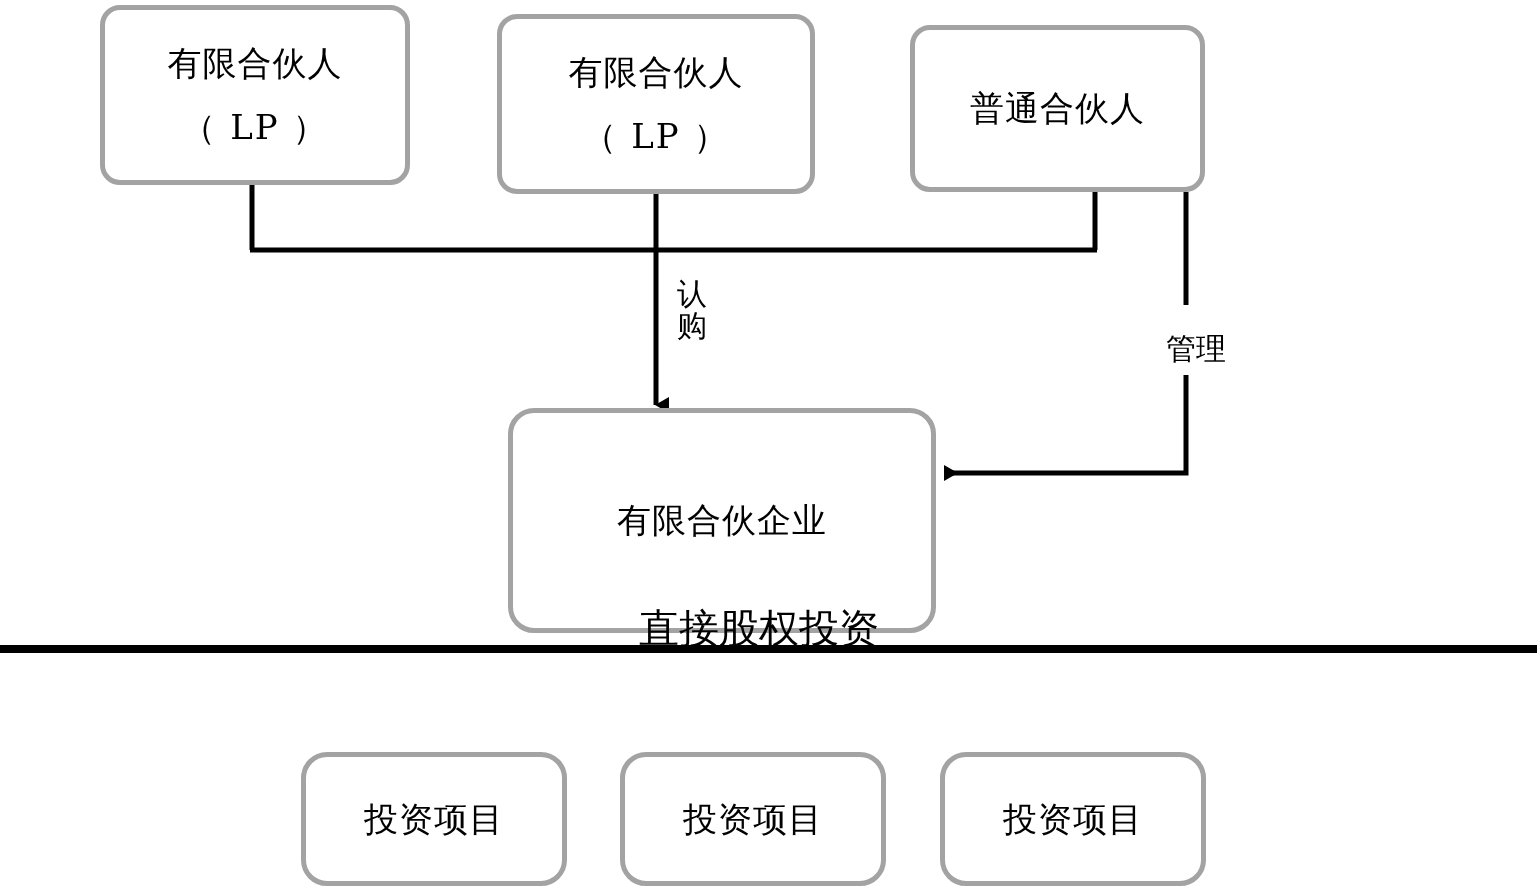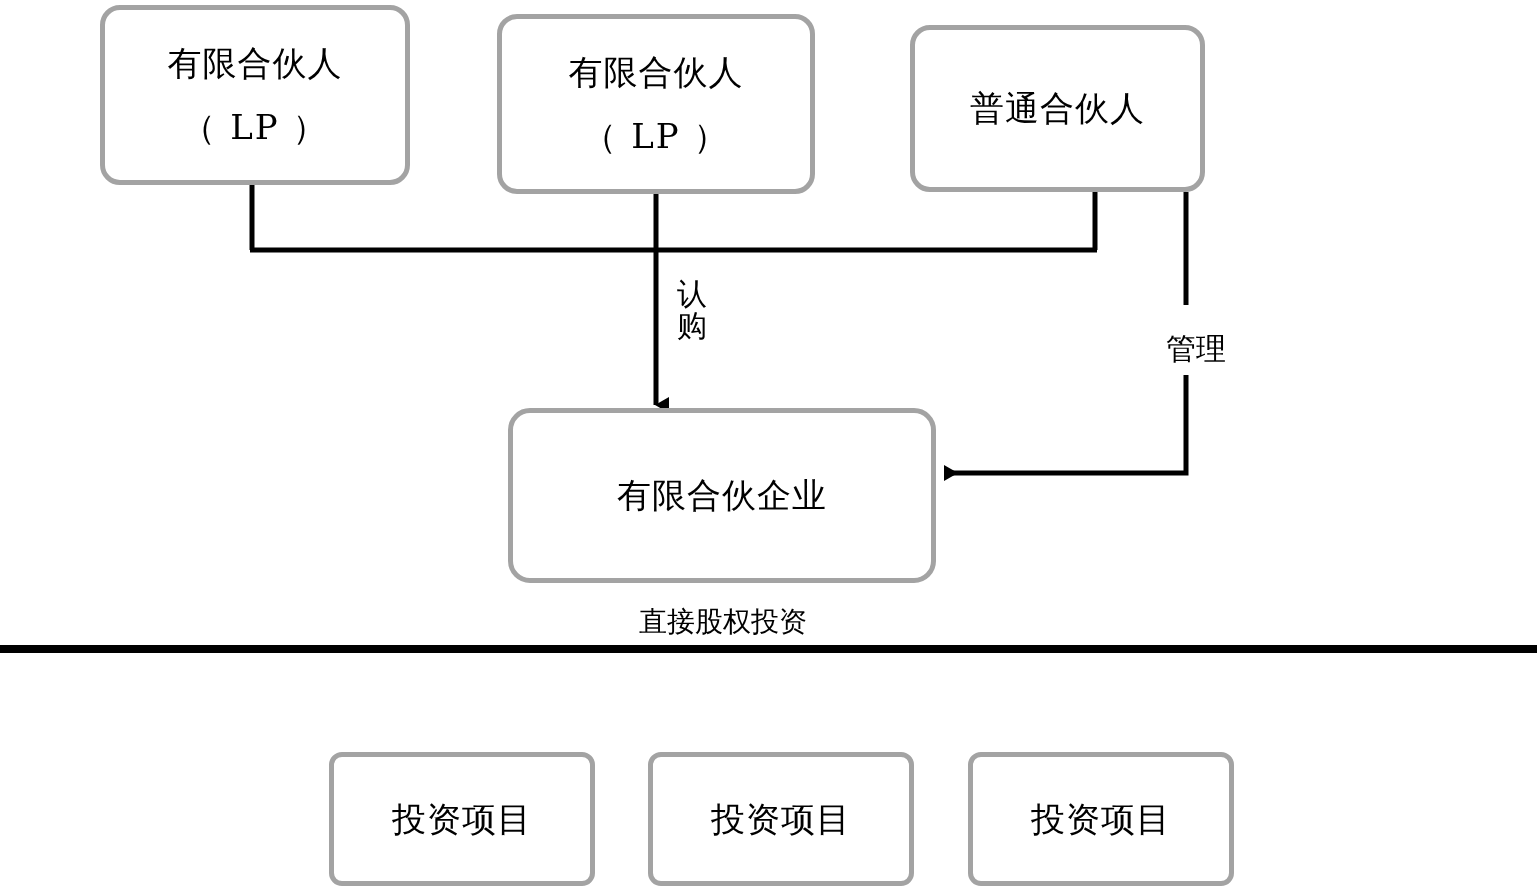--- a/index.html
+++ b/index.html
@@ -37,22 +37,21 @@
     justify-content: center;
     text-align: center;
   }
   .node-box.partner {
     border-radius: 20px;
   }
   .node-box.entity {
     border-radius: 22px;
   }
   .node-box.project {
-    border-radius: 13px;
-    margin-left: 28px;
+    border-radius: 26px;
   }
   .node-line {
     display: block;
     font-size: 34px;
     line-height: 1.18;
     letter-spacing: 1px;
     white-space: nowrap;
   }
   .node-line.paren {
     letter-spacing: 2px;
@@ -64,21 +63,21 @@
     line-height: 1.06;
     letter-spacing: 0px;
     white-space: pre;
     text-align: center;
   }
   .edge-label.vertical-stack {
     width: 40px;
   }
   .caption {
     position: absolute;
-    font-size: 28px;
+    font-size: 40px;
     line-height: 1;
     white-space: nowrap;
   }
 </style>
 </head>
 <body>
 
 <div id="canvas">
 
   <svg id="diagram-svg" viewBox="0 0 1537 894">
@@ -119,21 +118,21 @@
 
   <div class="node-box partner" style="left:910px; top:25px; width:295px; height:167px;">
     <span class="node-line">普通合伙人</span>
   </div>
 
   <div class="edge-label vertical-stack" style="left:672px; top:278px;">认
 购</div>
 
   <div class="edge-label" style="left:1154px; top:333px;margin-left:12px;">管理</div>
 
-  <div class="node-box entity" style="left:508px; top:408px; width:428px; height:175px;">
+  <div class="node-box entity" style="left:508px; top:408px; width:428px; height:225px;border-radius:26px;">
     <span class="node-line">有限合伙企业</span>
   </div>
 
   <div class="caption" style="left:639px; top:608px;">直接股权投资</div>
 
   <div class="node-box project" style="left:301px; top:752px; width:266px; height:134px;">
     <span class="node-line">投资项目</span>
   </div>
 
   <div class="node-box project" style="left:620px; top:752px; width:266px; height:134px;">

